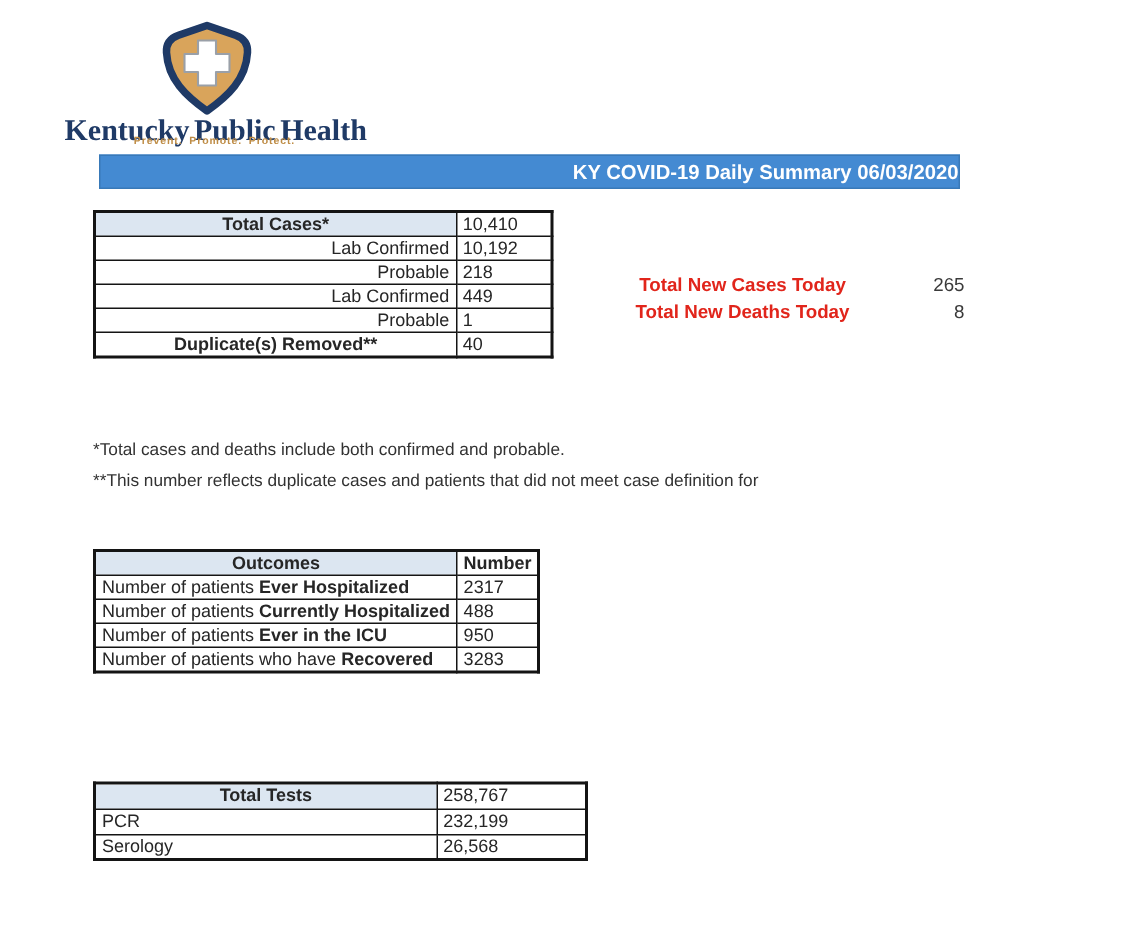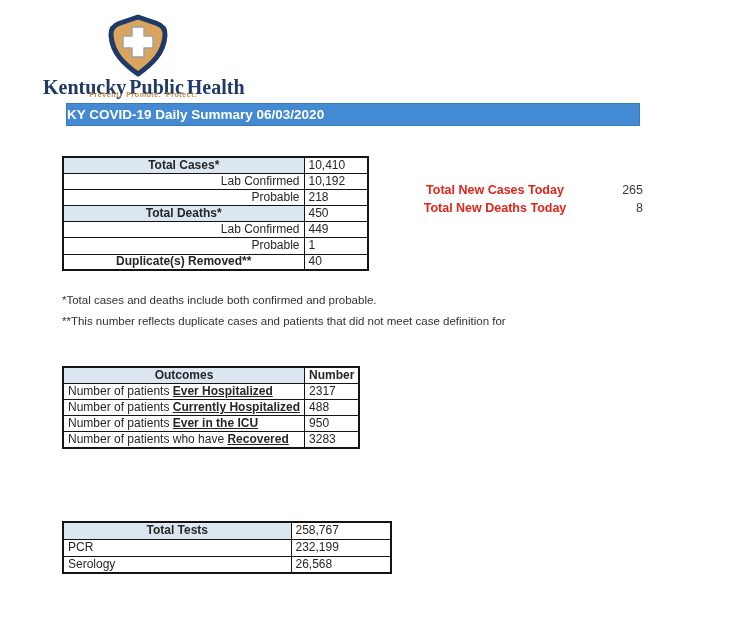--- a/index.html
+++ b/index.html
@@ -24,37 +24,37 @@
     left:43px; top:91px; width:200px; text-align:center;
     font-size:7px; font-weight:bold; color:#BE8C45;
     letter-spacing:0.6px; word-spacing:2px;
   }
 
   
   .banner {
     left:66px; top:103px; width:574px; height:23px;
     background:#448AD2; border:1px solid #3879B8;
     color:#ffffff; font-weight:bold; font-size:13.5px;
-    text-align:left; line-height:21px;
+    text-align:right; line-height:21px;
   }
 
   
   table { border-collapse:collapse; table-layout:fixed; position:absolute; border:2px solid #141414; }
   td {
     border:1.5px solid #141414;
     height:16.2px; font-size:12px; color:#262626;
     padding:0 4px; vertical-align:middle; line-height:1.1;
     overflow:hidden; white-space:nowrap;
   }
   .hdr  { background:#DCE6F1; font-weight:bold; text-align:center; }
   .hdrw { font-weight:bold; text-align:center; }
   .sub  { text-align:right;margin-left:29px; }
-  .emph { font-weight:bold; text-decoration:underline; }
+  .emph { font-weight:bold; }
 
-  .t-cases    { left:62px; top:156px; }
+  .t-cases    { left:62px; top:140px; }
   .t-cases    .c-lbl { width:241px; }
   .t-cases    .c-val { width:64px; }
   .t-outcomes { left:62px; top:366px; }
   .t-outcomes .c-lbl { width:239px; }
   .t-outcomes .c-val { width:50px; }
   .t-tests    { left:62px; top:521px; }
   .t-tests    .c-lbl { width:228px; }
   .t-tests    .c-val { width:100px; }
   .t-tests    td { height:17px; }
 
@@ -97,24 +97,20 @@
       <td class="c-lbl hdr">Total Cases*</td>
       <td class="c-val">10,410</td>
     </tr>
     <tr>
       <td class="c-lbl sub">Lab Confirmed</td>
       <td class="c-val">10,192</td>
     </tr>
     <tr>
       <td class="c-lbl sub">Probable</td>
       <td class="c-val">218</td>
-    </tr>
-    <tr>
-      <td class="c-lbl hdr">Total Deaths*</td>
-      <td class="c-val">450</td>
     </tr>
     <tr>
       <td class="c-lbl sub">Lab Confirmed</td>
       <td class="c-val">449</td>
     </tr>
     <tr>
       <td class="c-lbl sub">Probable</td>
       <td class="c-val">1</td>
     </tr>
     <tr>

